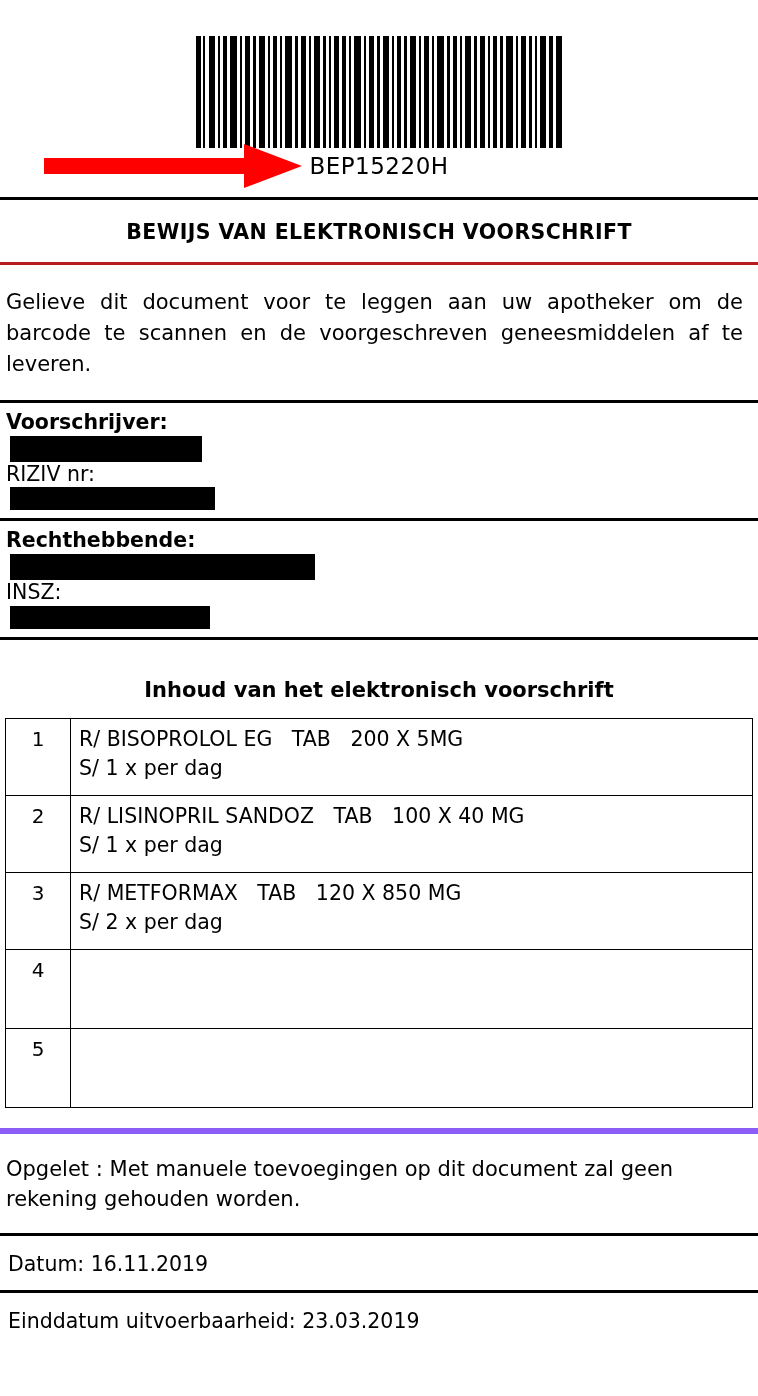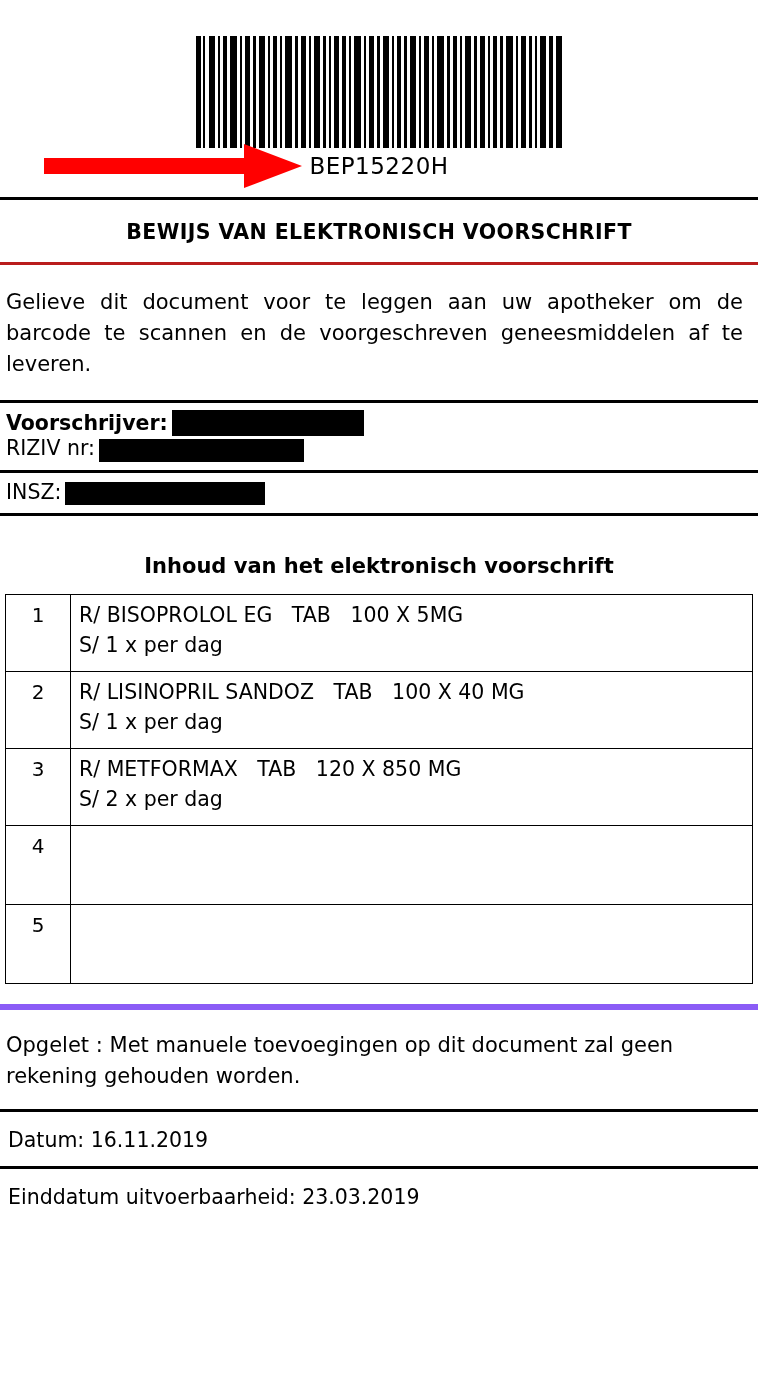--- a/index.html
+++ b/index.html
@@ -78,23 +78,24 @@
     hyphens: none;
   }
 
   
   .party-block {
     border-bottom: 3px solid #000;
     padding: 7px 6px 8px 6px;
   }
   .party-row {
     display: flex;
-    align-items: flex-end;
+    align-items: flex-start;
     white-space: nowrap;
     line-height: 1.25;
+    flex-direction: column;
   }
   .party-label {
     font-size: 20.5px;
   }
   .party-label.bold { font-weight: bold; }
   .redaction {
     display: inline-block;
     background: #000;
     height: 23px;
     margin-left: 4px;
@@ -240,34 +241,38 @@
       <span class="redaction r1"></span>
     </div>
     <div class="party-row">
       <span class="party-label">RIZIV nr:</span>
       <span class="redaction r2"></span>
     </div>
   </div>
 
   <div class="party-block">
     <div class="party-row">
+      <span class="party-label bold">Rechthebbende:</span>
+      <span class="redaction r3"></span>
+    </div>
+    <div class="party-row">
       <span class="party-label">INSZ:</span>
       <span class="redaction r4"></span>
     </div>
   </div>
 
   <div class="content-heading">Inhoud van het elektronisch voorschrift</div>
 
   <table class="rx">
     <tbody>
       <tr>
         <td class="num">1</td>
         <td>
           <div class="rx-cell">
-            <div class="rx-line">R/ BISOPROLOL EG   TAB   100 X 5MG</div>
+            <div class="rx-line">R/ BISOPROLOL EG   TAB   200 X 5MG</div>
             <div class="rx-line">S/ 1 x per dag</div>
           </div>
         </td>
       </tr>
       <tr>
         <td class="num">2</td>
         <td>
           <div class="rx-cell">
             <div class="rx-line">R/ LISINOPRIL SANDOZ   TAB   100 X 40 MG</div>
             <div class="rx-line">S/ 1 x per dag</div>

